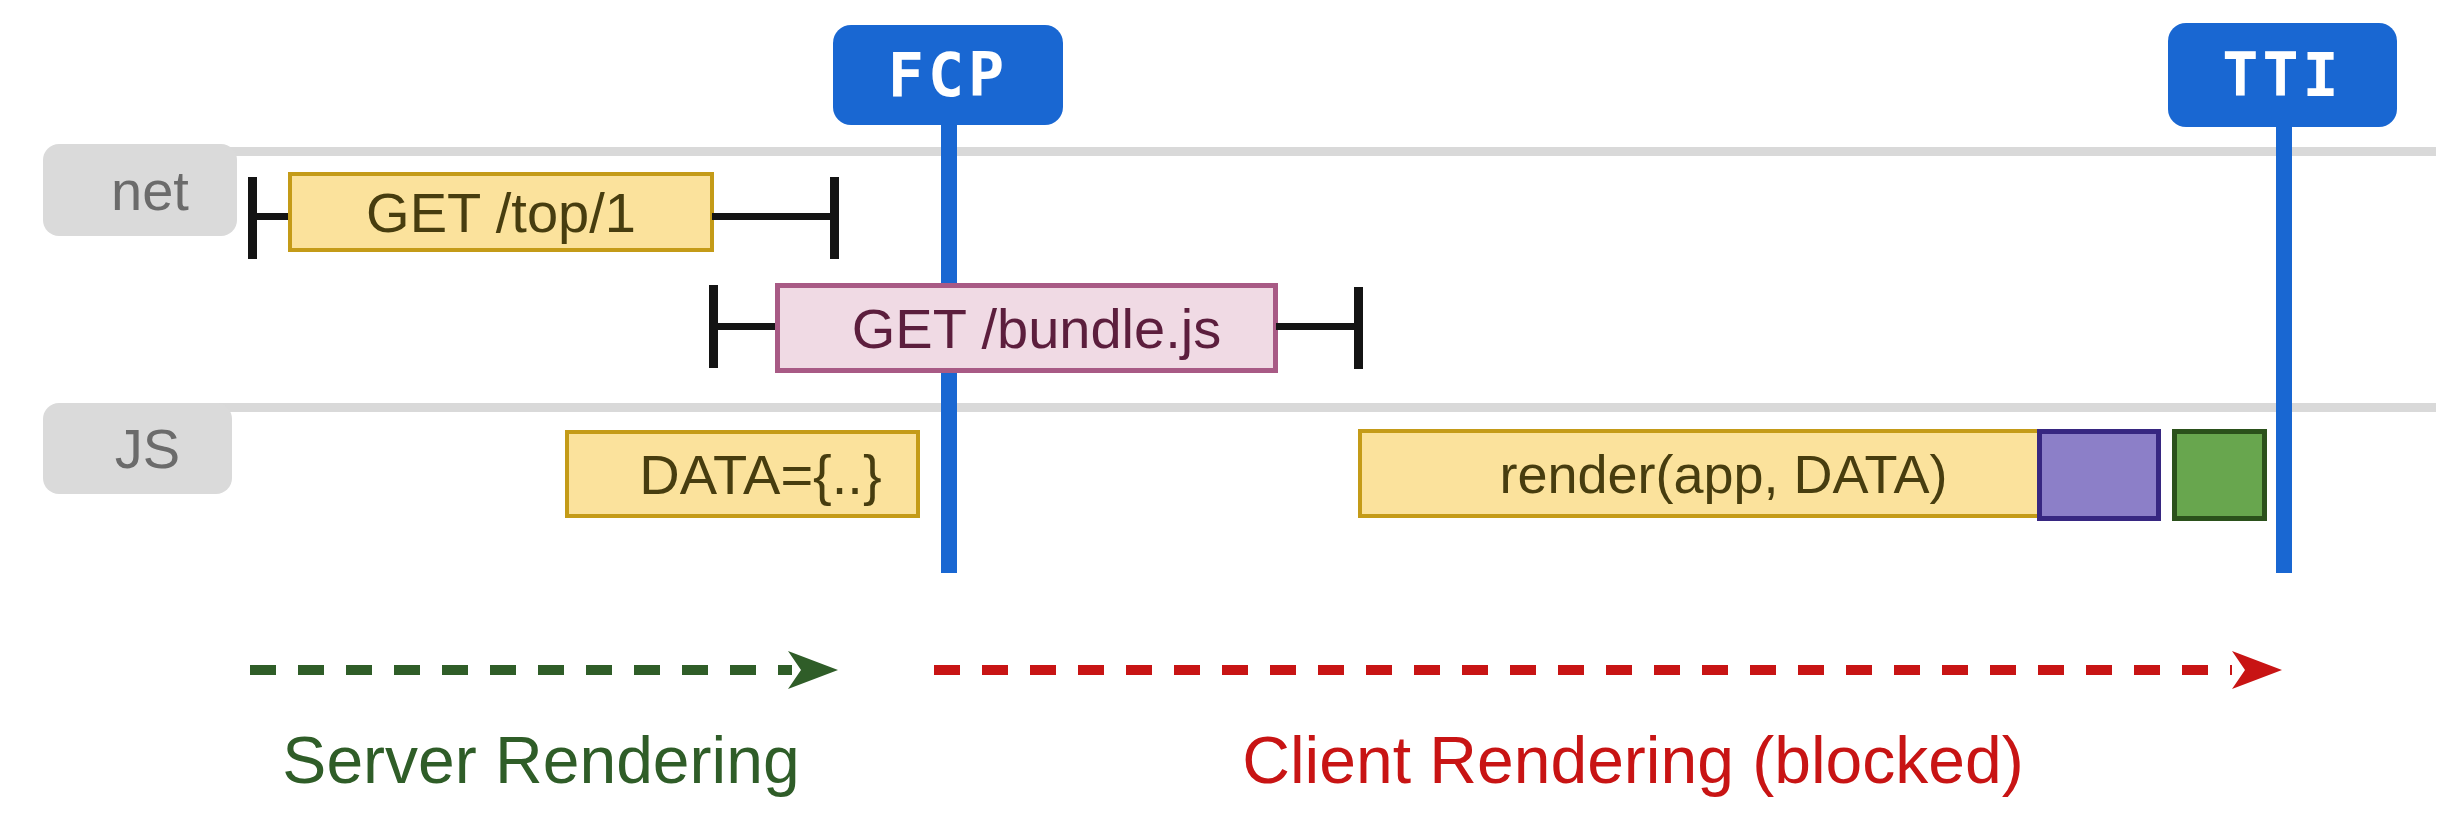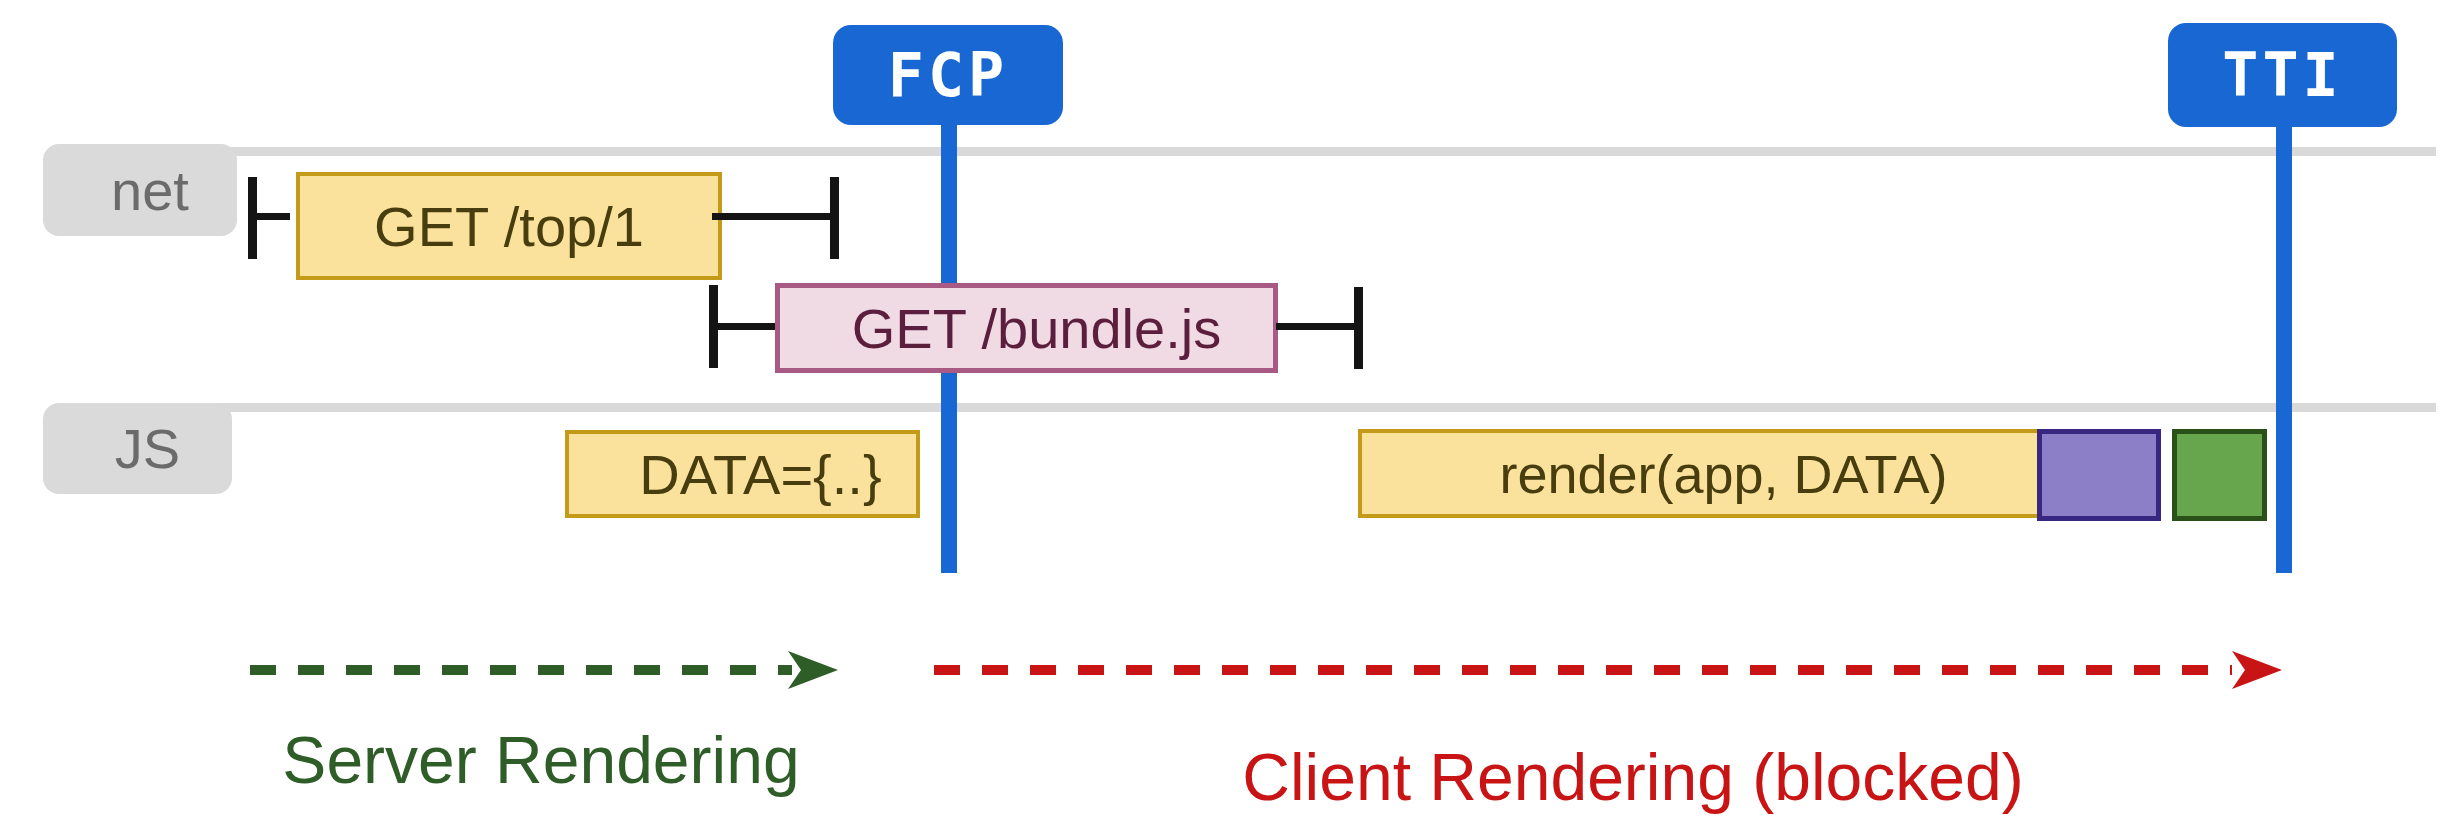--- a/index.html
+++ b/index.html
@@ -40,21 +40,21 @@
   .hline.r2r{left:1276px;top:323px;width:82px;}
   .tick.r2r{left:1354px;top:287px;height:82px;}
 
   
   .box{position:absolute;z-index:2;display:flex;align-items:center;
        justify-content:center;font-size:56px;box-sizing:border-box;}
   .box.yellow{background:var(--yellowFill);border:4px solid var(--yellowBorder);
               color:var(--yellowText);}
   .box.pink{background:var(--pinkFill);border:5px solid var(--pinkBorder);
             color:var(--pinkText);padding-left:20px;}
-  .box.top1{left:288px;top:172px;width:426px;height:108px;margin-left:8px;}
+  .box.top1{left:288px;top:172px;width:426px;height:80px;}
   .box.bundle{left:775px;top:283px;width:503px;height:90px;}
   .box.data{left:565px;top:430px;width:355px;height:88px;padding-left:36px;}
   .box.render{left:1358px;top:429px;width:731px;height:89px;font-size:54px;}
   .box.purple{left:2037px;top:429px;width:124px;height:92px;
               background:var(--purpleFill);border:5px solid var(--purpleBorder);}
   .box.green{left:2172px;top:429px;width:95px;height:92px;
              background:var(--greenFill);border:5px solid var(--greenBorder);}
 
   
   .dashes{position:absolute;top:665px;height:10px;z-index:2;}
@@ -62,21 +62,21 @@
     background:repeating-linear-gradient(to right,var(--arrowGreen) 0 26px,transparent 26px 48px);}
   .dashes.client{left:934px;width:1298px;
     background:repeating-linear-gradient(to right,var(--arrowRed) 0 26px,transparent 26px 48px);}
   .arrowhead{position:absolute;top:651px;width:50px;height:38px;z-index:2;}
   .arrowhead.server{left:788px;}
   .arrowhead.client{left:2232px;}
 
   
   .phase-label{position:absolute;top:722px;font-size:66px;text-align:center;z-index:2;}
   .phase-label.server{left:241px;width:600px;color:var(--arrowGreen);}
-  .phase-label.client{left:1183px;width:900px;color:var(--arrowRed);margin-top:17px;}
+  .phase-label.client{left:1183px;width:900px;color:var(--arrowRed);}
 </style>
 </head>
 <body>
 
 <div class="stage">
 
   <div class="lane-line net"></div>
   <div class="lane-line js"></div>
 
   <div class="lane-tab net">

